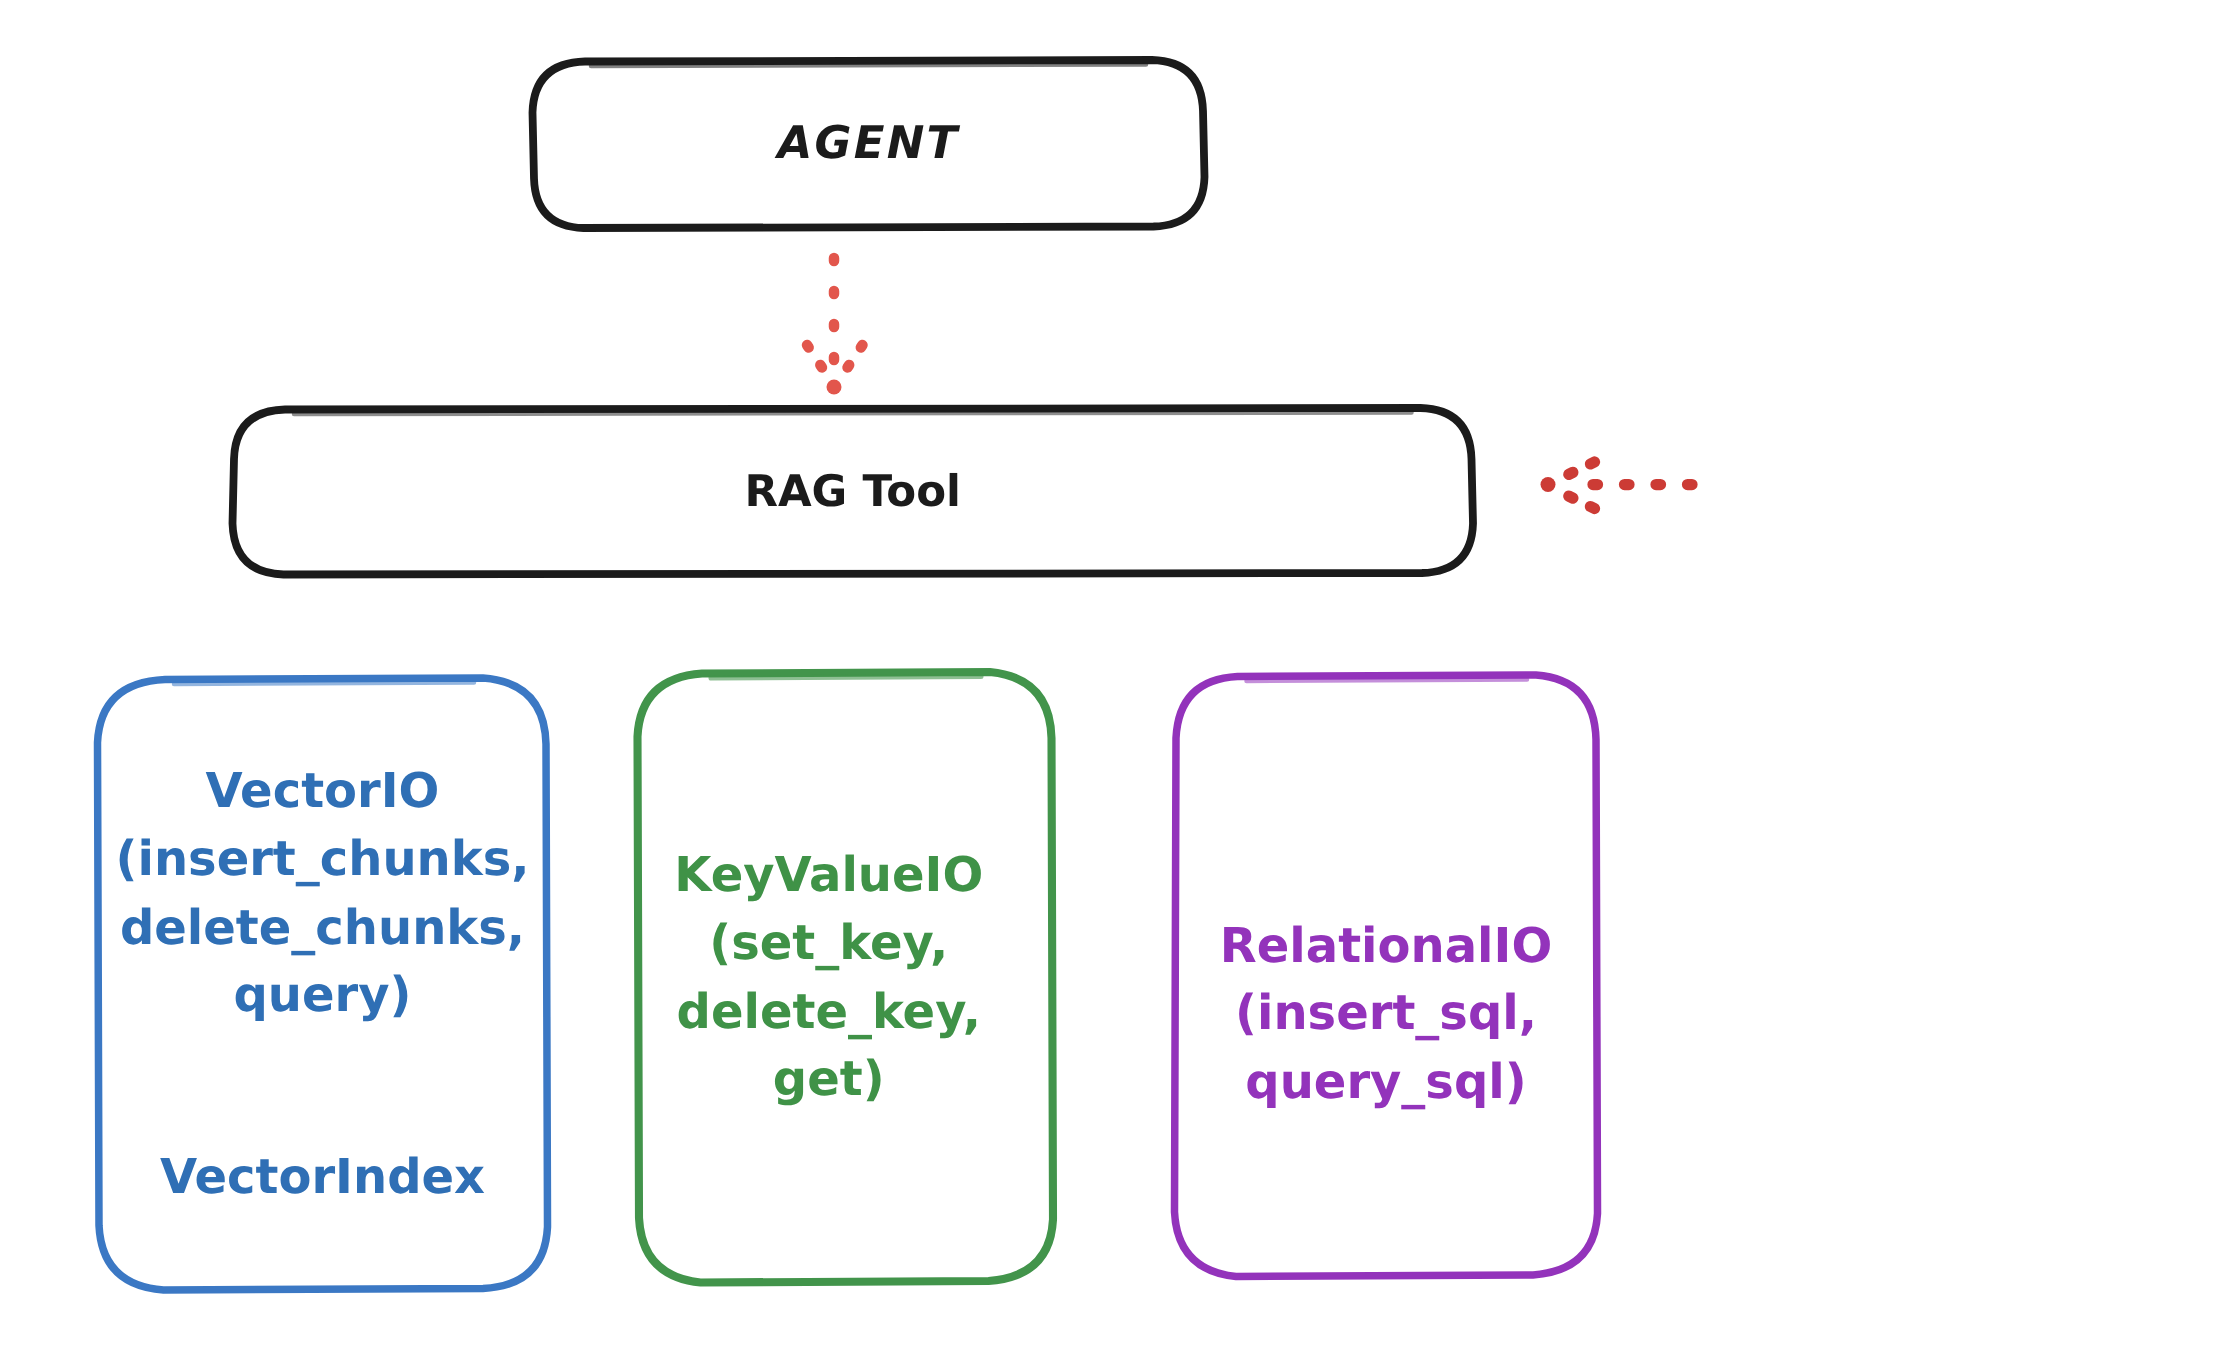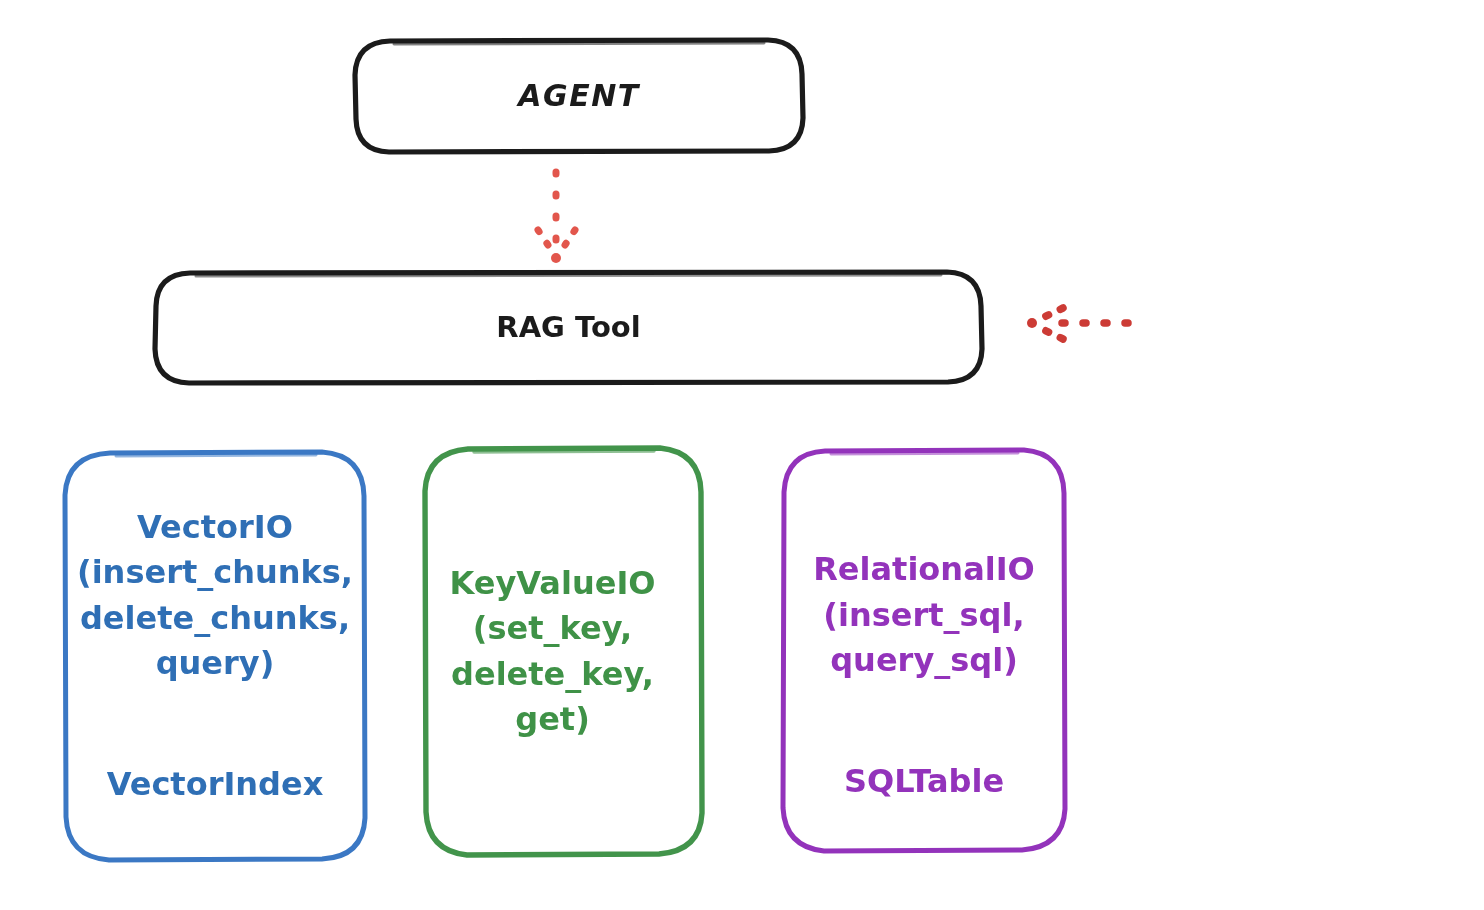--- a/index.html
+++ b/index.html
@@ -194,18 +194,17 @@
 (set_key,
 delete_key, get)</span>
     </span>
   </div>
 
   <div class="node provider purple" id="relational-io-node">
     <span class="node-label">
       <span class="api-block">RelationalIO
 (insert_sql,
 query_sql)</span>
-      <span class="index-block">SQLTable</span>
     </span>
   </div>
 
 
 </div>
 
 </body></html>

